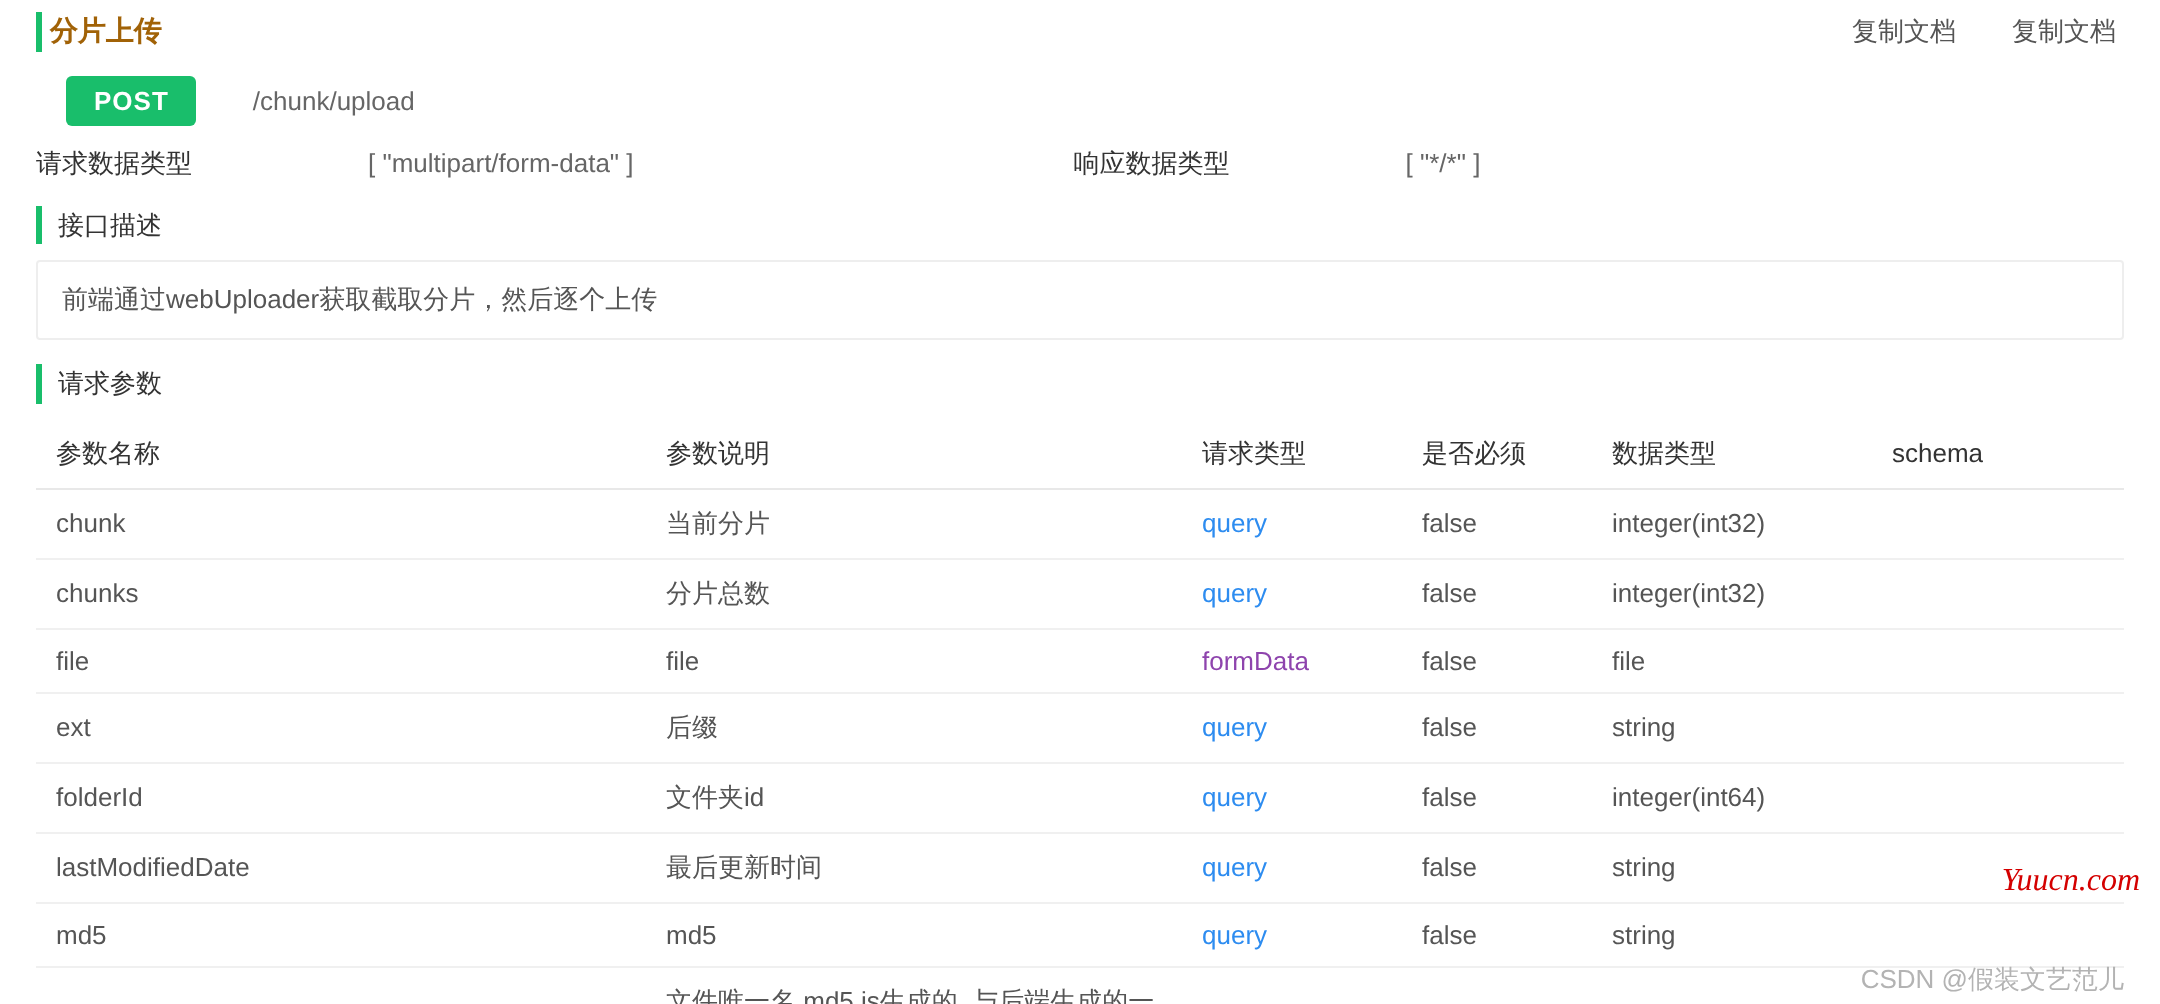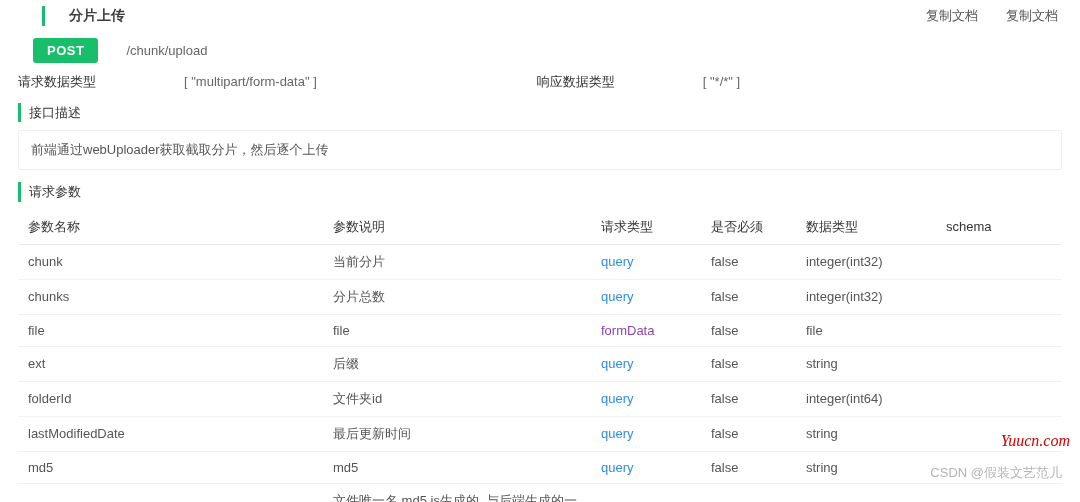--- a/index.html
+++ b/index.html
@@ -1,19 +1,19 @@
 <!DOCTYPE html>
 <html><head>
   <meta charset="utf-8">
   <style>
     * { margin: 0; padding: 0; box-sizing: border-box; }
     body { font-family: -apple-system, "Helvetica Neue", Arial, "PingFang SC", "Microsoft YaHei", sans-serif; font-size: 13px; color: #333; background: #fff; width: 1080px; }
     .page { padding: 0 18px 12px 18px; }
     .header-row { display: flex; justify-content: space-between; align-items: center; padding: 6px 0 8px 0; }
-    .page-title { font-size: 14px; font-weight: 600; color: #404040; border-left: 3px solid #19be6b; padding-left: 24px; line-height: 1.4; margin-left: 24px; }
+    .page-title { font-size: 14px; font-weight: 600; color: #a16207; border-left: 3px solid #19be6b; padding-left: 4px; line-height: 1.4; }
     .header-links { display: flex; gap: 28px; color: #555; font-size: 13px; padding-right: 4px;}
     .header-links span { cursor: pointer; }
     .endpoint-row { display: flex; align-items: center; gap: 28px; margin: 4px 0 10px 0; padding-left: 15px; }
     .method-badge { background: #19be6b; color: #fff; font-weight: 700; padding: 5px 14px; border-radius: 3px; font-size: 13px; letter-spacing: .5px; }
     .endpoint-path { color: #666; font-size: 13px; }
     .type-row { display: flex; margin: 8px 0 12px 0; color: #333; font-size: 13px; }
     .type-block { display: flex; align-items: center; }
     .type-label { width: auto; margin-right: 88px; }
     .type-value { color: #666; }
     .type-row .spacer { flex: 0 0 220px; }
@@ -24,21 +24,21 @@
     tbody td { padding: 8px 10px; border-bottom: 1px solid #f0f0f0; color: #555; font-size: 13px; }
     .link-blue { color: #2d8cf0; }
     .link-purple { color: #8e44ad; }
     col.c1 { width: 305px; }
     col.c2 { width: 268px; }
     col.c3 { width: 110px; }
     col.c4 { width: 95px; }
     col.c5 { width: 140px; }
     col.c6 { width: auto; }
     .watermark1 { position: absolute; right: 10px; top: 432px; color: #d40000; font-style: italic; font-family: Georgia, serif; font-size: 16px; pointer-events: none; }
-    .watermark2 { position: absolute; right: 18px; top: 464px; color: #b3b3b3; font-size: 13px; pointer-events: none; }
+    .watermark2 { position: absolute; right: 18px; top: 481px; color: #b3b3b3; font-size: 13px; pointer-events: none; }
     .rel { position: relative; }
   </style>
 </head>
 <body class="rel">
 
 <div class="page">
   <div class="header-row">
     <div class="page-title">分片上传</div>
     <div class="header-links">
       <span>复制文档</span>

